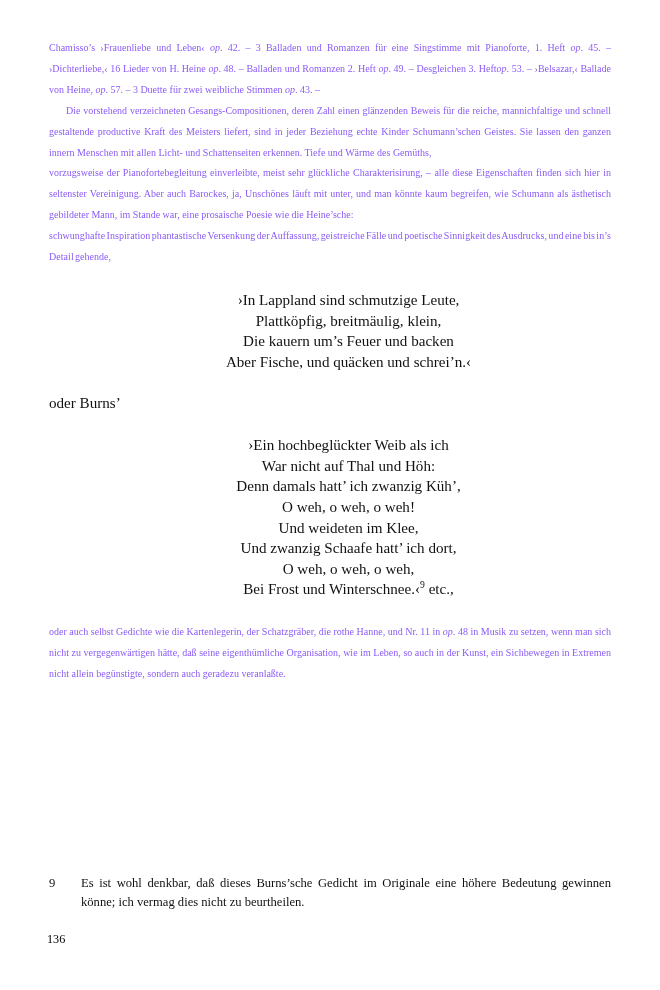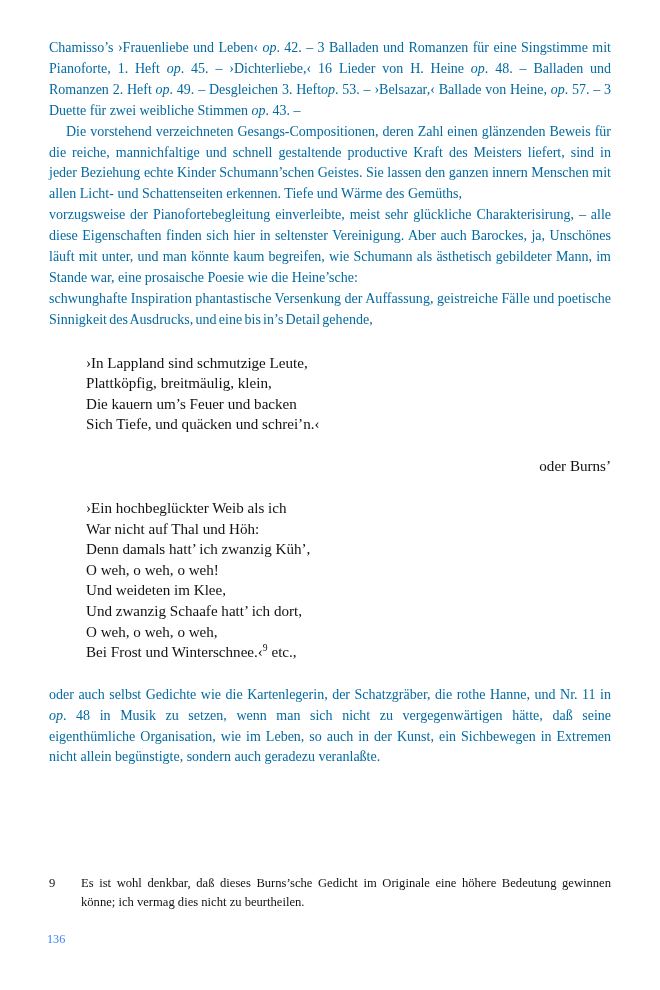--- a/index.html
+++ b/index.html
@@ -27,26 +27,26 @@
 
   .text-column {
     position: absolute;
     left: 49px;
     top: 38px;
     width: 562px;
   }
 
   
   .para {
-    font-size: 14px;
+    font-size: 10px;
     line-height: 20.9px;
     text-align: justify;
     text-justify: inter-word;
     margin: 0;
-    color: #0369a1;
+    color: #8b5cf6;
     -webkit-hyphens: none;
     hyphens: none;
   }
   .para.indent-first {
     text-indent: 17px;
   }
   .para.tight {
     word-spacing: -1.4px;
     letter-spacing: 0.05px;
   }
@@ -55,34 +55,34 @@
   }
 
   
   .verse {
     margin: 0;
     padding: 0;
     list-style: none;
     font-size: 15.1px;
     line-height: 20.6px;
     margin-left: 37px;
-    text-align: left;
+    text-align: center;
   }
   .verse li {
     white-space: pre-wrap;
   }
 
   .block-gap-top { height: 22px; }
   .block-gap-mid { height: 21px; }
 
   .standalone {
     font-size: 15.1px;
     line-height: 20.9px;
     margin: 0;
-    text-align: right;
+    text-align: left;
   }
 
   sup.fn {
     font-size: 9.6px;
     vertical-align: super;
     line-height: 0;
   }
 
   
   .footnote {
@@ -107,21 +107,21 @@
     display: block;
   }
 
   
   .folio {
     position: absolute;
     left: 47px;
     top: 931px;
     font-size: 12.2px;
     line-height: 16px;
-    color: #3b82f6;
+    color: #000000;
   }
 </style>
 </head>
 <body>
 
 <div class="page">
 
   <div class="text-column">
 
     <p class="para"><span>Chamisso’s ›Frauenliebe und Leben‹ </span><i>op</i><span>. 42. – 3 Balladen und Romanzen für eine Singstimme mit Pianoforte, 1. Heft </span><i>op</i><span>. 45. – ›Dichterliebe,‹ 16 Lieder von H. Heine </span><i>op</i><span>. 48. – Balladen und Romanzen 2. Heft </span><i>op</i><span>. 49. – Desgleichen 3. Heft</span><i>op</i><span>. 53. – ›Belsazar,‹ Ballade von Heine, </span><i>op</i><span>. 57. – 3 Duette für zwei weibliche Stimmen </span><i>op</i><span>. 43. –</span></p>
@@ -129,21 +129,21 @@
     <p class="para indent-first">Die vorstehend verzeichneten Gesangs-Compositionen, deren Zahl einen glänzenden Beweis für die reiche, mannichfaltige und schnell gestaltende productive Kraft des Meisters liefert, sind in jeder Beziehung echte Kinder Schumann’schen Geistes. Sie lassen den ganzen innern Menschen mit allen Licht- und Schattenseiten erkennen. Tiefe und Wärme des Gemüths,</p>
     <p class="para">vorzugsweise der Pianofortebegleitung einverleibte, meist sehr glückliche Charakterisirung, – alle diese Eigenschaften finden sich hier in seltenster Vereinigung. Aber auch Barockes, ja, Unschönes läuft mit unter, und man könnte kaum begreifen, wie Schumann als ästhetisch gebildeter Mann, im Stande war, eine prosaische Poesie wie die Heine’sche:</p>
     <p class="para tight">schwunghafte Inspiration phantastische Versenkung der Auffassung, geistreiche Fälle und poetische Sinnigkeit des Ausdrucks, und eine bis in’s Detail gehende,</p>
 
     <div class="block-gap-top"></div>
 
     <ul class="verse">
       <li>›In Lappland sind schmutzige Leute,</li>
       <li>Plattköpfig, breitmäulig, klein,</li>
       <li>Die kauern um’s Feuer und backen</li>
-      <li>Sich Tiefe, und quäcken und schrei’n.‹</li>
+      <li>Aber Fische, und quäcken und schrei’n.‹</li>
     </ul>
 
     <div class="block-gap-mid"></div>
 
     <p class="standalone">oder Burns’</p>
 
     <div class="block-gap-mid"></div>
 
     <ul class="verse">
       <li>›Ein hochbeglückter Weib als ich</li>

